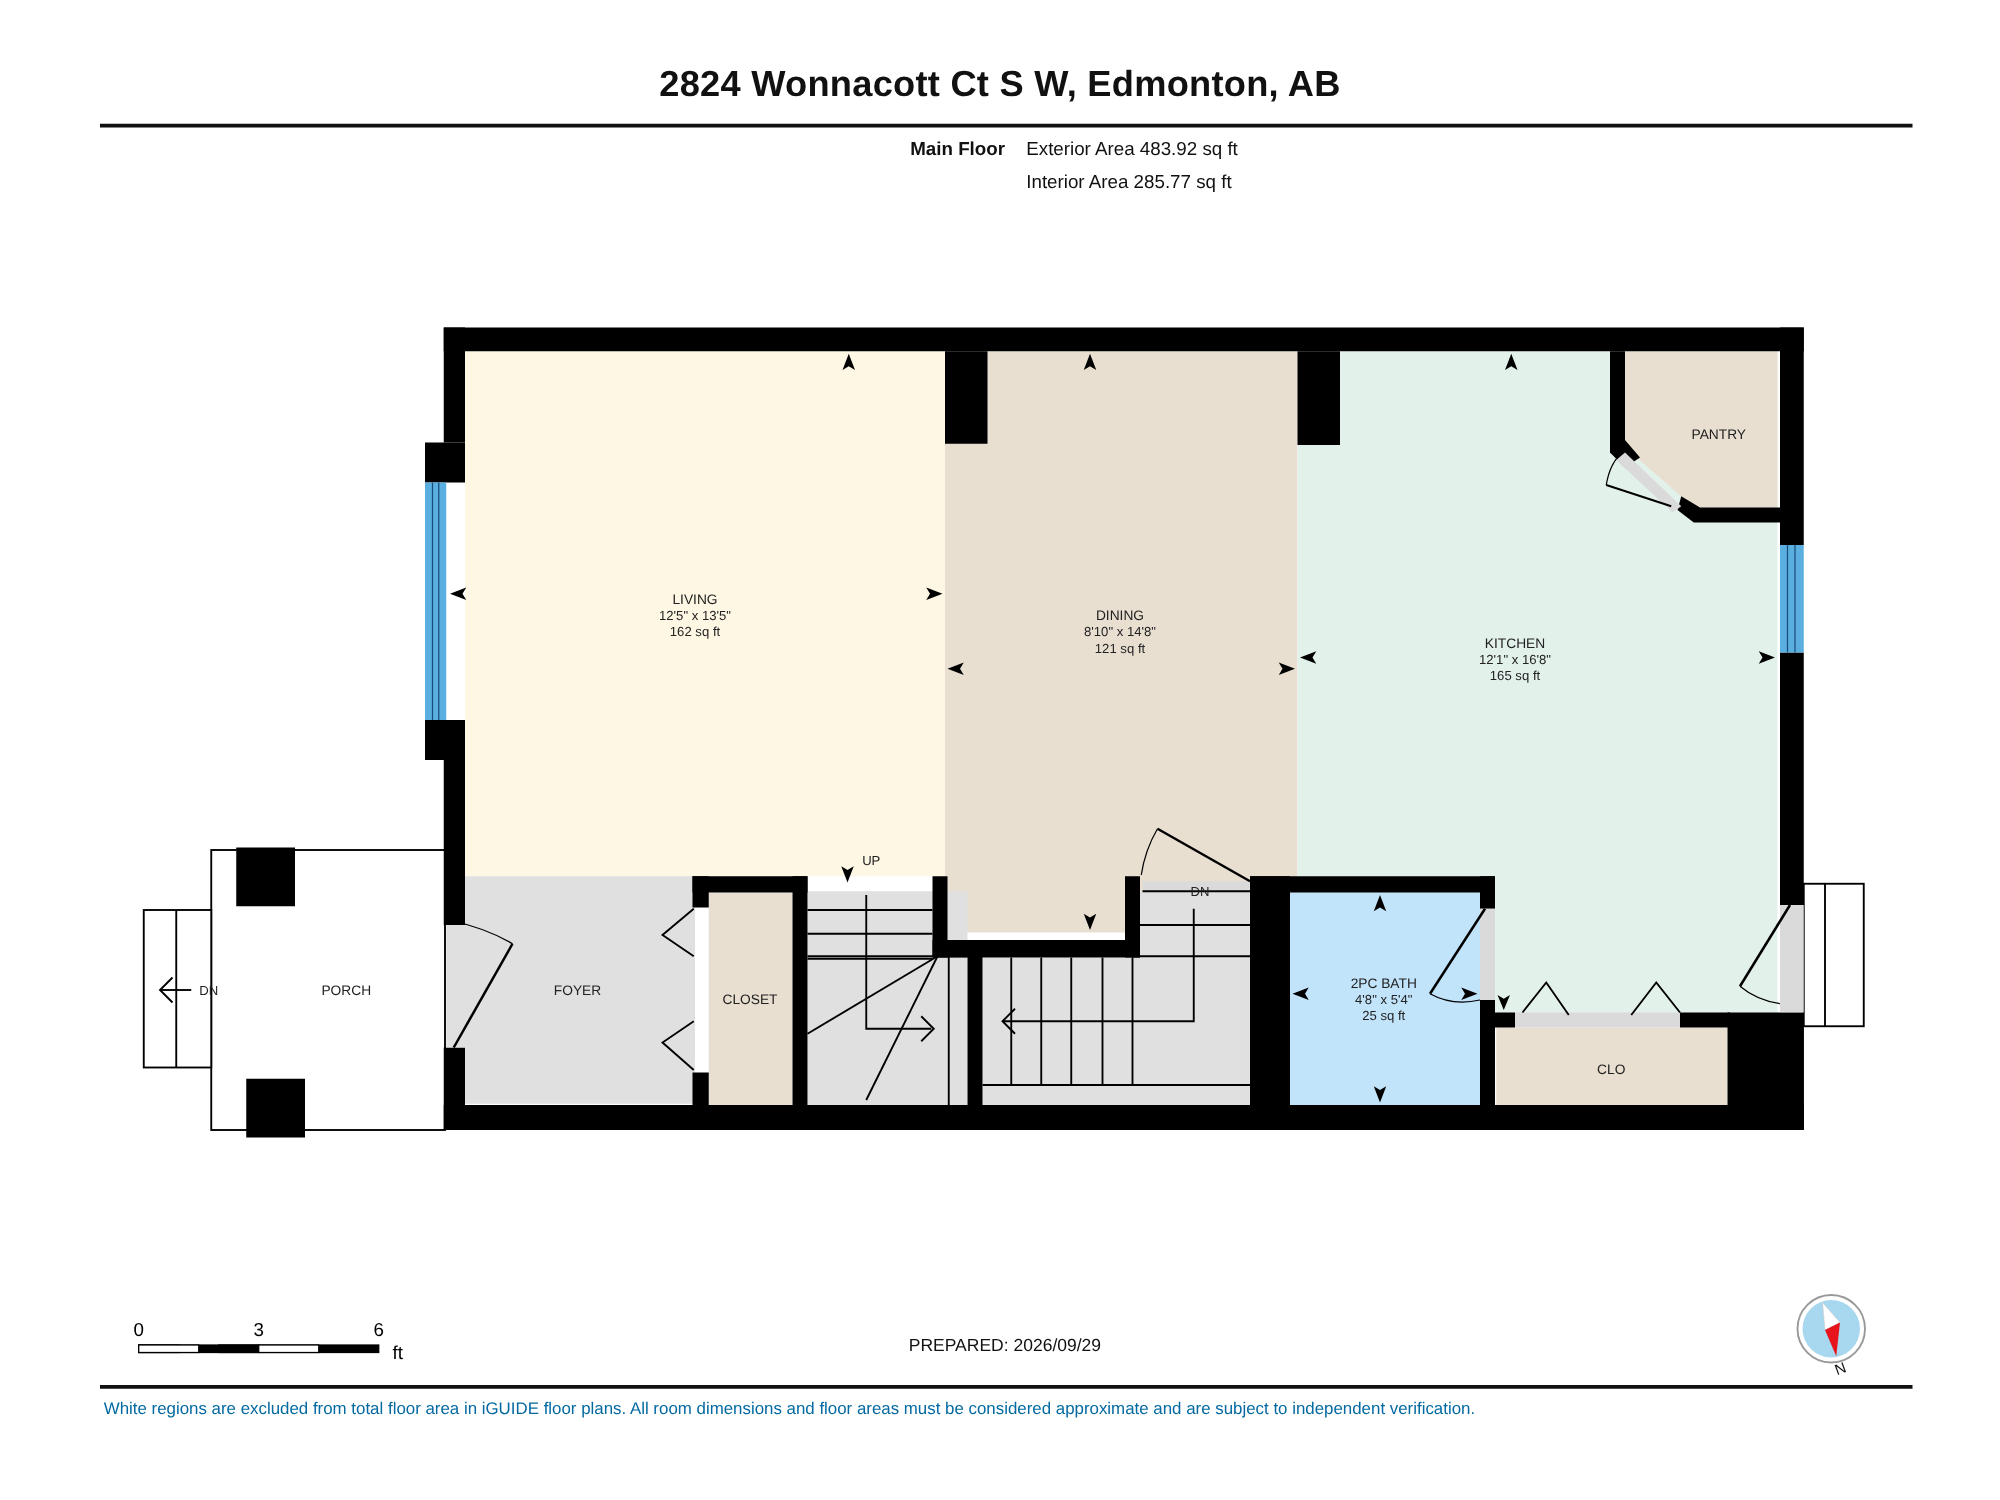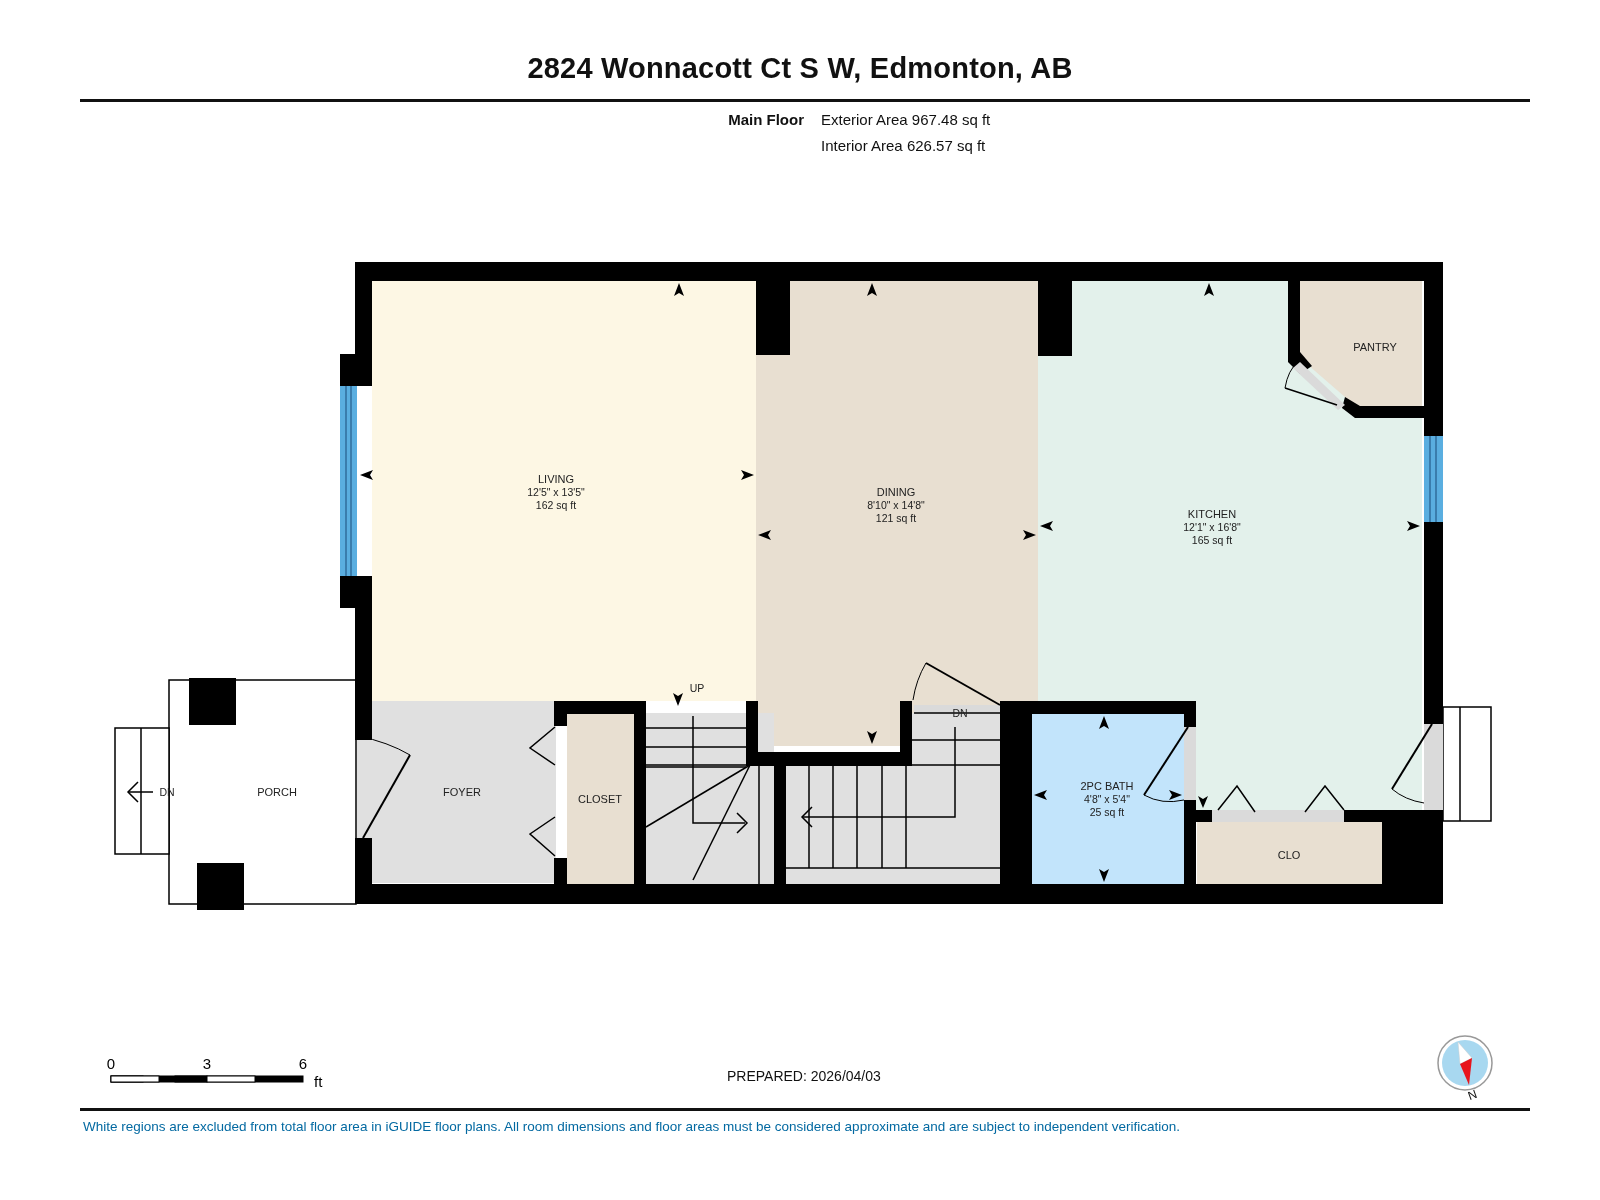--- a/index.html
+++ b/index.html
@@ -17,22 +17,22 @@
   .prepared { position: absolute; left: 727px; top: 1068px; font-size: 14px; }
   .footer { position: absolute; left: 83px; top: 1119px; font-size: 13.5px; color: #0369a1; }
   .compass-n { position: absolute; left: 1468px; top: 1088px; font-size: 12px; transform: rotate(-20deg); }
 </style>
 </head>
 <body>
 
 <div class="title">2824 Wonnacott Ct S W, Edmonton, AB</div>
 <div class="rule top"></div>
 <div class="floor-label">Main Floor</div>
-<div class="area-line ext">Exterior Area 967.48 sq ft</div>
-<div class="area-line int">Interior Area 626.57 sq ft</div>
+<div class="area-line ext">Exterior Area 483.92 sq ft</div>
+<div class="area-line int">Interior Area 285.77 sq ft</div>
 
 <svg class="plan" viewBox="0 0 1600 1200" xmlns="http://www.w3.org/2000/svg">
 
   <g>
     <rect x="372" y="281" width="384" height="420" fill="#fdf7e4"></rect>
     <rect x="756" y="281" width="282" height="465" fill="#e8dfd1"></rect>
     <rect x="1038" y="281" width="384" height="532" fill="#e3f1eb"></rect>
     <polygon points="1300,281 1422,281 1422,411 1360,411 1345,397 1300,358" fill="#e8dfd1"></polygon>
     <rect x="169" y="680" width="187" height="224" fill="#ffffff" stroke="#000" stroke-width="1.5"></rect>
     <rect x="372" y="701" width="184" height="182" fill="#e0e0e0"></rect>
@@ -220,16 +220,16 @@
   </g>
 
   <g>
     <circle cx="1465" cy="1063" r="27" fill="#fff" stroke="#999" stroke-width="1.5"></circle>
     <circle cx="1465" cy="1063" r="23" fill="#a8d8f0"></circle>
     <polygon points="1458,1042 1472,1058 1460,1064" fill="#ffffff" stroke="#ccc" stroke-width="0.5"></polygon>
     <polygon points="1460,1064 1472,1058 1469,1085" fill="#e8141c"></polygon>
   </g>
 </svg>
 
-<div class="prepared">PREPARED: 2026/04/03</div>
+<div class="prepared">PREPARED: 2026/09/29</div>
 <div class="compass-n">N</div>
 <div class="rule bottom"></div>
 <div class="footer">White regions are excluded from total floor area in iGUIDE floor plans. All room dimensions and floor areas must be considered approximate and are subject to independent verification.</div>
 
 </body></html>

